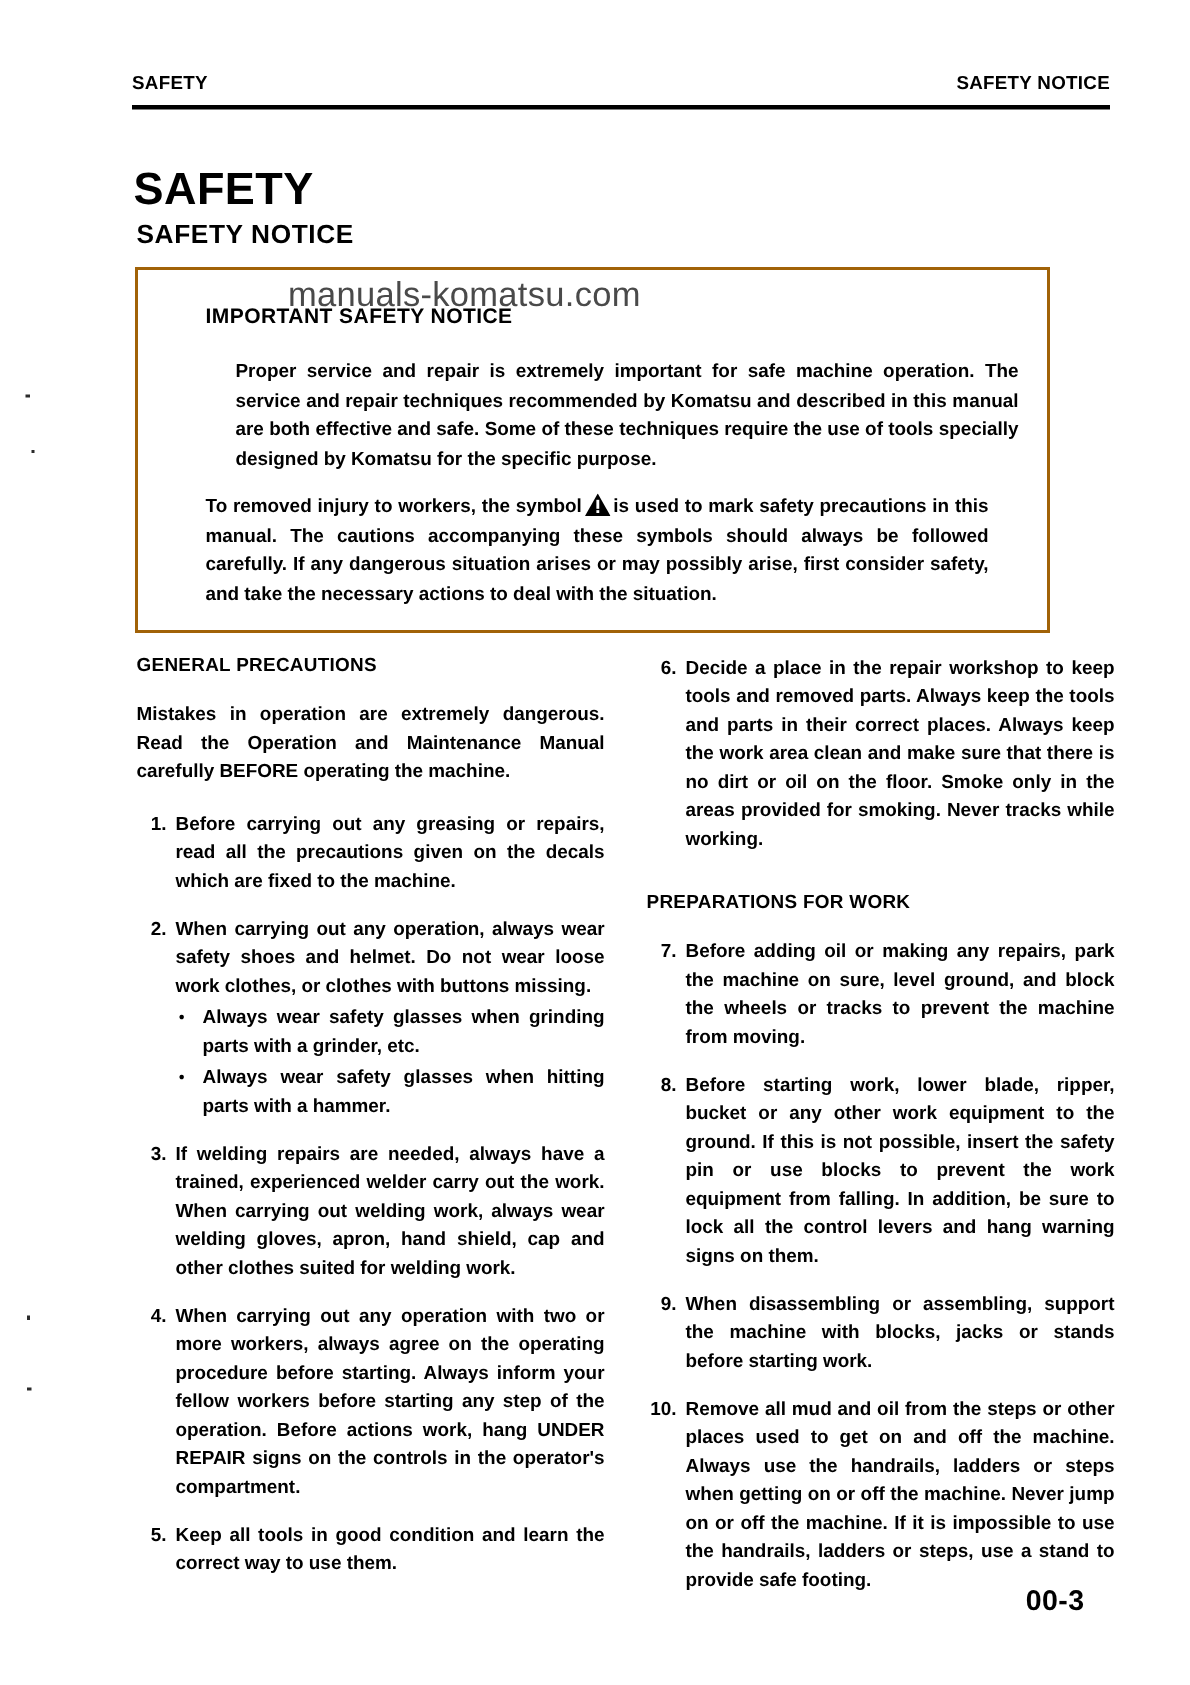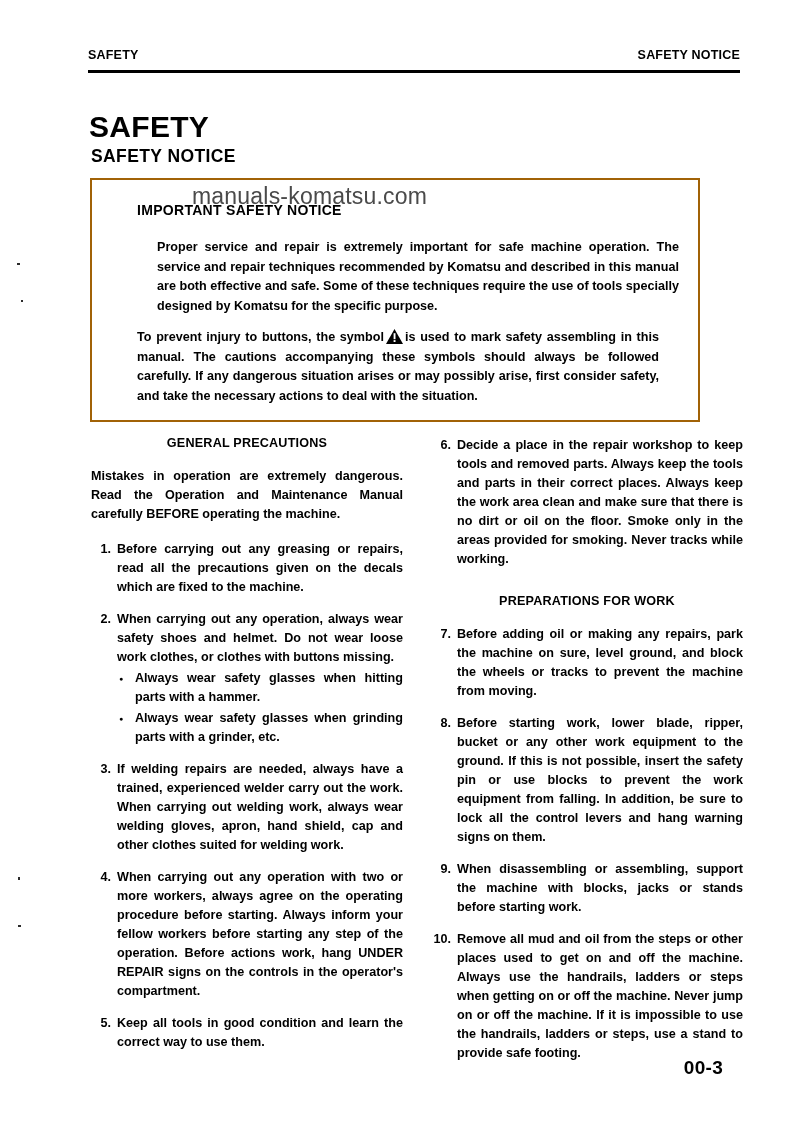--- a/index.html
+++ b/index.html
@@ -132,21 +132,20 @@
     width: 312px;
   }
   .col-left  { left: 91px; }
   .col-right { left: 431px; }
 
   .col-heading {
     font-size: 12.6px;
     font-weight: bold;
     letter-spacing: 0.2px;
     margin: 0 0 17px 0;
-    text-align: center;
   }
   .col-heading.spaced-above { margin-top: 25px; }
 
   .lead-para {
     font-size: 12.6px;
     line-height: 19px;
     text-align: justify;
     font-weight: 600;
     margin: 14px 0 16px 0;
   }
@@ -219,44 +218,44 @@
     <span class="rh-right">SAFETY NOTICE</span>
   </div>
   <div class="header-rule"></div>
 
   <div class="chapter-title">SAFETY</div>
   <div class="section-title">SAFETY NOTICE</div>
 
   <div class="notice-box">
     <div class="notice-heading">IMPORTANT SAFETY NOTICE</div>
     <div class="notice-para notice-para-1">Proper service and repair is extremely important for safe machine operation. The service and repair techniques recommended by Komatsu and described in this manual are both effective and safe. Some of these techniques require the use of tools specially designed by Komatsu for the specific purpose.</div>
-    <div class="notice-para notice-para-2"><span>To prevent injury to buttons, the symbol</span><span class="warn-tri"><svg width="17" height="15" viewBox="0 0 17 15">
+    <div class="notice-para notice-para-2"><span>To removed injury to workers, the symbol</span><span class="warn-tri"><svg width="17" height="15" viewBox="0 0 17 15">
             <polygon points="8.5,0 17,15 0,15" fill="#000000"></polygon>
             <rect x="7.6" y="4.2" width="1.9" height="6" fill="#ffffff"></rect>
             <rect x="7.6" y="11.1" width="1.9" height="1.9" fill="#ffffff"></rect>
-          </svg></span><span>is used to mark safety assembling in this manual. The cautions accompanying these symbols should always be followed carefully. If any dangerous situation arises or may possibly arise, first consider safety, and take the necessary actions to deal with the situation.</span></div>
+          </svg></span><span>is used to mark safety precautions in this manual. The cautions accompanying these symbols should always be followed carefully. If any dangerous situation arises or may possibly arise, first consider safety, and take the necessary actions to deal with the situation.</span></div>
   </div>
 
   <div class="watermark">manuals-komatsu.com</div>
 
   <div class="col col-left">
     <div class="col-heading">GENERAL PRECAUTIONS</div>
     <div class="lead-para">Mistakes in operation are extremely dangerous. Read the Operation and Maintenance Manual carefully BEFORE operating the machine.</div>
 
     <div class="num-item">
       <span class="num">1.</span>
       <span>Before carrying out any greasing or repairs, read all the precautions given on the decals which are fixed to the machine.</span>
     </div>
 
     <div class="num-item">
       <span class="num">2.</span>
       <span>When carrying out any operation, always wear safety shoes and helmet. Do not wear loose work clothes, or clothes with buttons missing.</span>
       <ul class="bullet-list">
+        <li class="bullet-item">Always wear safety glasses when grinding parts with a grinder, etc.</li>
         <li class="bullet-item">Always wear safety glasses when hitting parts with a hammer.</li>
-        <li class="bullet-item">Always wear safety glasses when grinding parts with a grinder, etc.</li>
       </ul>
     </div>
 
     <div class="num-item">
       <span class="num">3.</span>
       <span>If welding repairs are needed, always have a trained, experienced welder carry out the work. When carrying out welding work, always wear welding gloves, apron, hand shield, cap and other clothes suited for welding work.</span>
     </div>
 
     <div class="num-item">
       <span class="num">4.</span>

